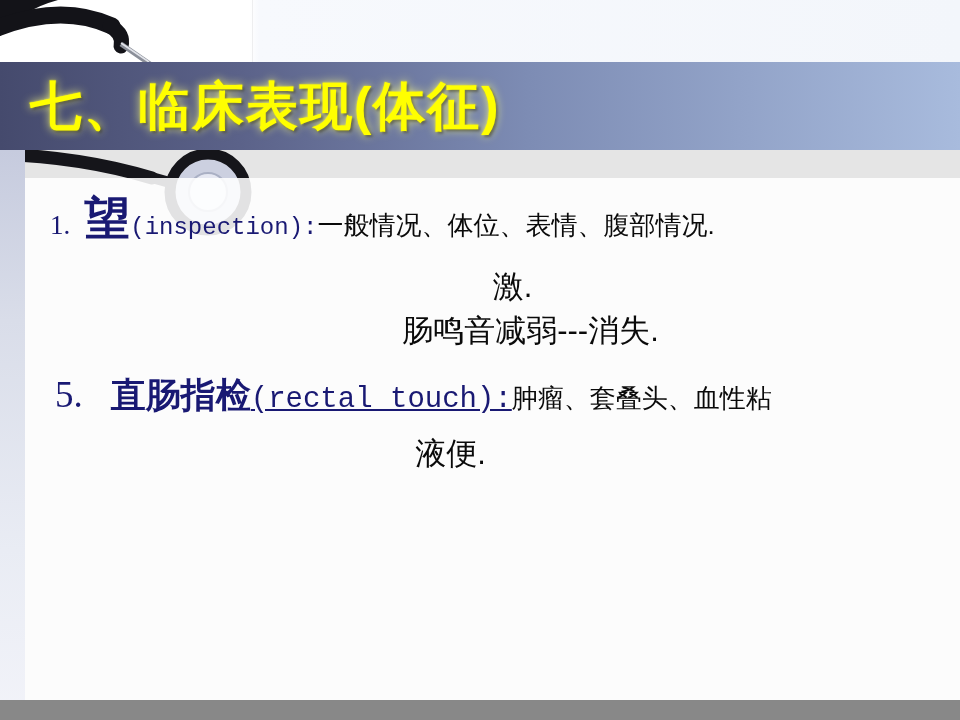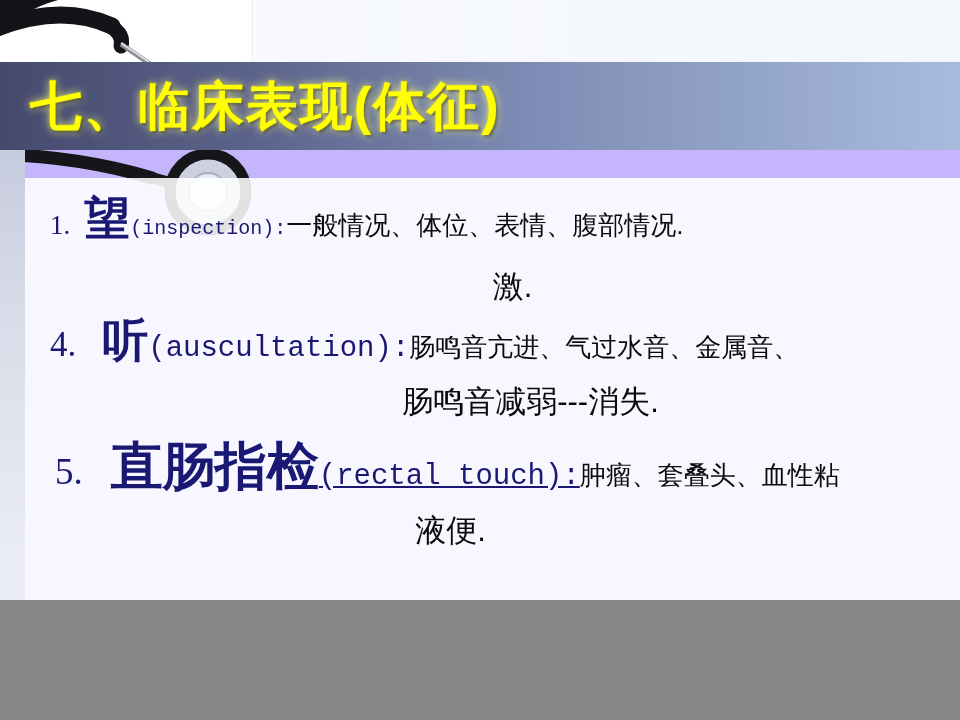--- a/index.html
+++ b/index.html
@@ -1,18 +1,18 @@
 <!DOCTYPE html>
 <html><head>
 <meta charset="utf-8">
 <style>
   html,body{margin:0;padding:0;background:#888;}
   .slide{
-    position:relative;width:960px;height:600px;overflow:hidden;
-    background:#c4b5fd;
+    position:relative;width:960px;height:700px;overflow:hidden;
+    background:#e5e5e5;
     font-family:"Liberation Sans","DejaVu Sans",sans-serif;
   }
   
   .top-strip{
     position:absolute;left:0;top:0;width:960px;height:62px;
     background:linear-gradient(90deg,#ffffff 0%,#ffffff 26%,#f7f9fd 27%,#f3f6fb 100%);
     z-index:1;
   }
   .photo-edge{position:absolute;left:252px;top:0;width:1px;height:62px;background:rgba(0,0,0,0.06);}
   
@@ -44,38 +44,38 @@
   .num{
     font-family:"Liberation Serif","DejaVu Serif",serif;
     font-size:27px;color:#191973;
   }
   .kw{
     font-size:46px;font-weight:bold;color:#191973;
     font-family:"Liberation Sans","DejaVu Sans",sans-serif;
   }
   .en{
     font-family:"Liberation Mono","DejaVu Sans Mono",monospace;
-    font-size:20px;color:#191973;font-weight:500;
+    font-size:24px;color:#191973;font-weight:500;
   }
   .desc{font-size:26px;color:#0a0a0a;}
   .cont{
     font-size:31px;color:#0a0a0a;line-height:44px;text-align:center;
   }
   
   .row-1 .num{margin-right:14px;}
   .row-2{margin-top:14px;}  .row-2 .num{margin-right:14px;}
   .cont-2{margin-top:8px;transform:translateX(20px);}
   .row-3{margin-top:18px;}  .row-3 .num{margin-right:30px;}
   .row-4{margin-top:2px;line-height:58px;}
   .row-4 .num{font-size:35px;margin-right:26px;}
   .row-4 .en{font-size:29px;}
   .cont-4{transform:translateX(38px);}
   .row-5{margin-top:12px;line-height:60px;padding-left:30px;}
   .row-5 .num{font-size:37px;margin-right:28px;}
-  .row-5 .kw{font-size:52px;text-align:right;}
+  .row-5 .kw{font-size:35px;text-align:right;}
   .row-5 .en{font-size:29px;text-decoration:underline;}
   .cont-5{transform:translateX(-42px);}
 </style>
 </head>
 <body>
 
 <div class="slide">
 
   <div class="top-strip">
     <svg width="260" height="62" viewBox="0 0 260 62">
@@ -103,23 +103,20 @@
 
   <div class="content-panel">
 
     <div class="row row-1">
       <span class="num">1.</span><span class="kw">望</span><span class="en">(inspection):</span><span class="desc">一般情况、体位、表情、腹部情况.</span>
     </div>
 
     <div class="cont cont-2">激.</div>
 
 
-    <div class="row row-4">
-      <span class="num">4.</span><span class="kw">听</span><span class="en">(auscultation):</span><span class="desc">肠鸣音亢进、气过水音、金属音、</span>
-    </div>
     <div class="cont cont-4">肠鸣音减弱---消失.</div>
 
     <div class="row row-5">
       <span class="num">5.</span><span class="kw">直肠指检</span><span class="en">(rectal touch):</span><span class="desc">肿瘤、套叠头、血性粘</span>
     </div>
     <div class="cont cont-5">液便.</div>
 
   </div>
 </div>
 

